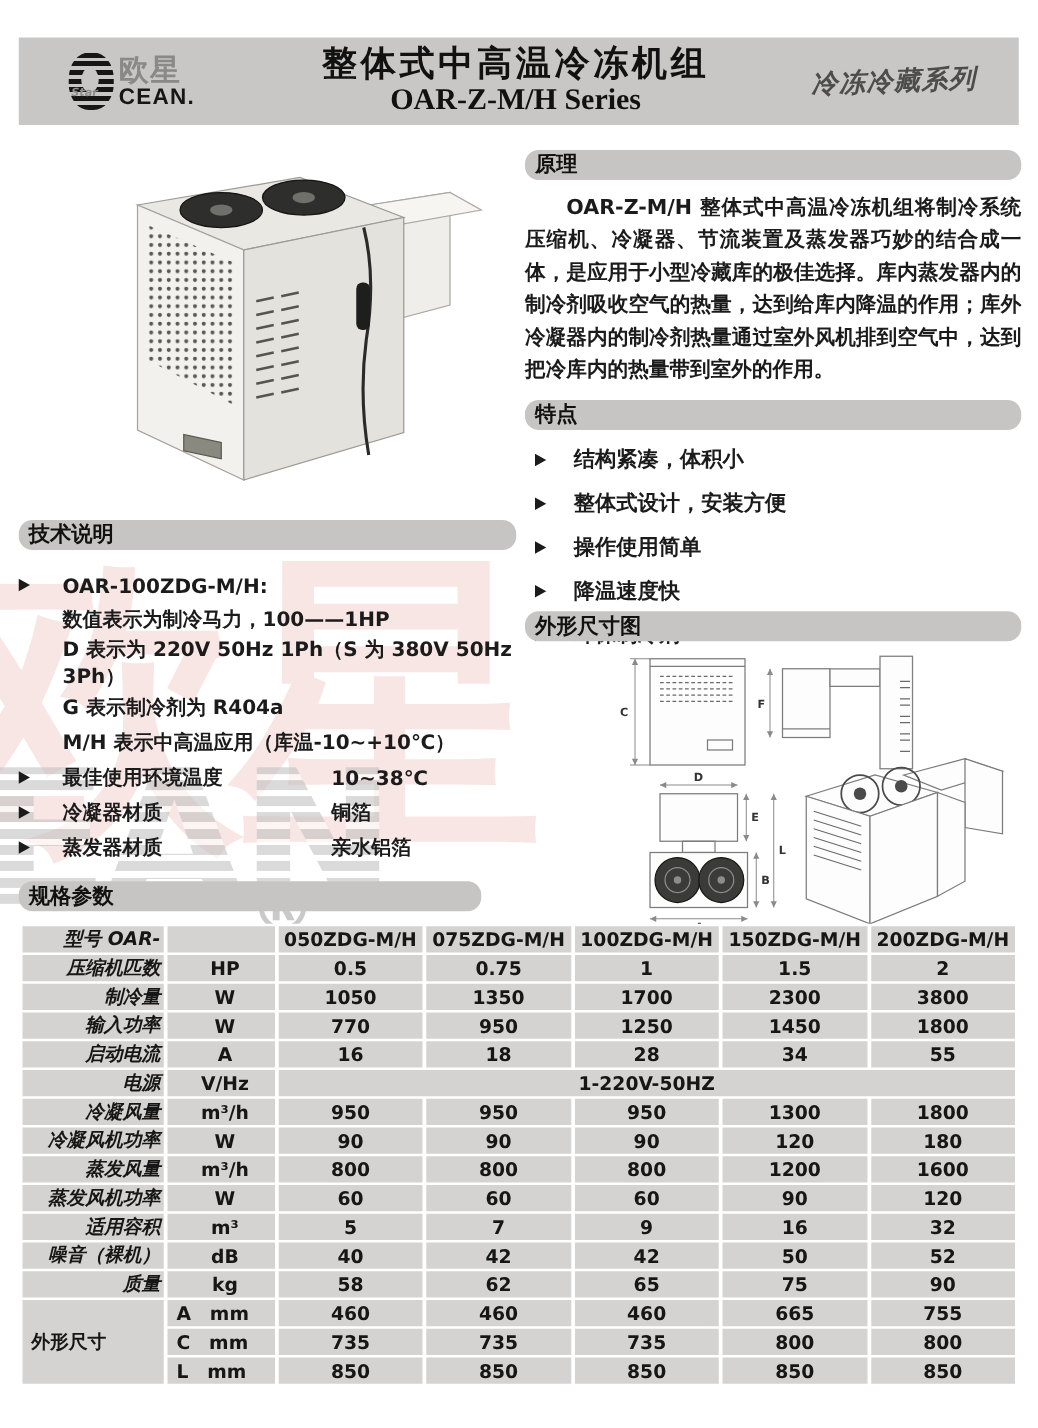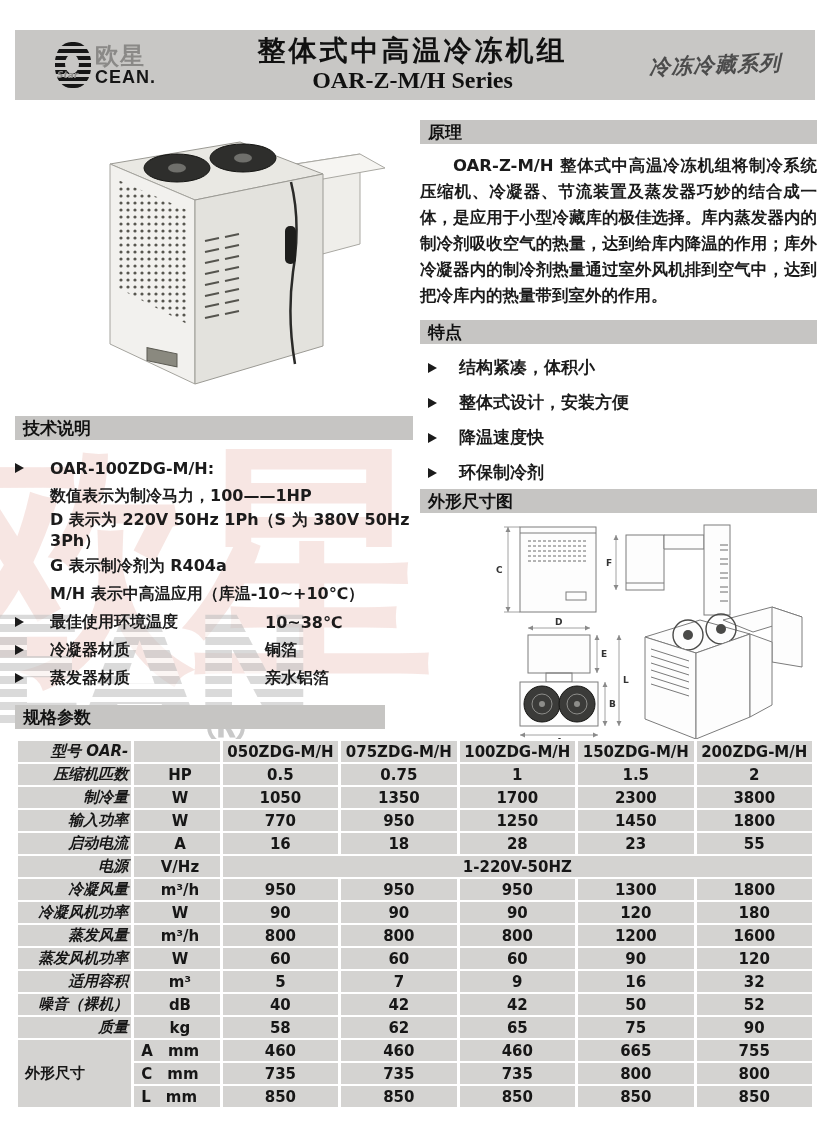--- a/index.html
+++ b/index.html
@@ -36,21 +36,21 @@
                font-family:"Liberation Sans",sans-serif; }
   .head-titles { flex:1; text-align:center; line-height:1.15; }
   .title-cn { font-size:28px; font-weight:900; letter-spacing:3px; color:#111; }
   .title-en { font-size:24px; font-weight:700; font-family:"Liberation Serif",serif; color:#111; }
   .head-script { width:200px; text-align:center; font-size:21px; font-weight:900;
                  font-style:italic; color:#4c4c4c; letter-spacing:1px;
                  transform:rotate(-2deg); font-family:"DejaVu Serif","Liberation Serif",serif; }
 
   
   .sec-bar { background:#c6c5c3; height:24px; line-height:24px; padding-left:8px;
-             font-size:17px; font-weight:700; color:#111; }
+             font-size:17px; font-weight:700; color:#111;border-radius:11px; }
 
   
   .principle { left:420px; top:120px; width:397px; }
   .principle-text { margin-top:9px; font-size:16.5px; font-weight:600; line-height:26px;
                     text-align:justify; text-indent:2em; color:#1b1b1b; }
 
   
   .features { left:420px; top:320px; width:397px; }
   .feat-list { margin-top:12px; list-style:none; }
   .feat-item { display:flex; align-items:center; margin:0 0 12px 8px; font-size:17px;
@@ -155,20 +155,24 @@
   <div class="z features">
     <div class="sec-bar">特点</div>
     <ul class="feat-list">
         <li class="feat-item">
           <span class="tri"></span>
           <span>结构紧凑，体积小</span>
         </li>
         <li class="feat-item">
           <span class="tri"></span>
           <span>整体式设计，安装方便</span>
+        </li>
+        <li class="feat-item">
+          <span class="tri"></span>
+          <span>操作使用简单</span>
         </li>
         <li class="feat-item">
           <span class="tri"></span>
           <span>降温速度快</span>
         </li>
         <li class="feat-item">
           <span class="tri"></span>
           <span>环保制冷剂</span>
         </li>
       </ul>
@@ -338,21 +342,21 @@
             <td>1250</td>
             <td>1450</td>
             <td>1800</td>
           </tr>
           <tr>
             <td class="lbl">启动电流</td>
             <td class="unit">A</td>
             <td>16</td>
             <td>18</td>
             <td>28</td>
-            <td>23</td>
+            <td>34</td>
             <td>55</td>
           </tr>
           <tr>
             <td class="lbl">电源</td>
             <td class="unit">V/Hz</td>
             <td colspan="5">1-220V-50HZ</td>
           </tr>
           <tr>
             <td class="lbl">冷凝风量</td>
             <td class="unit">m³/h</td>

